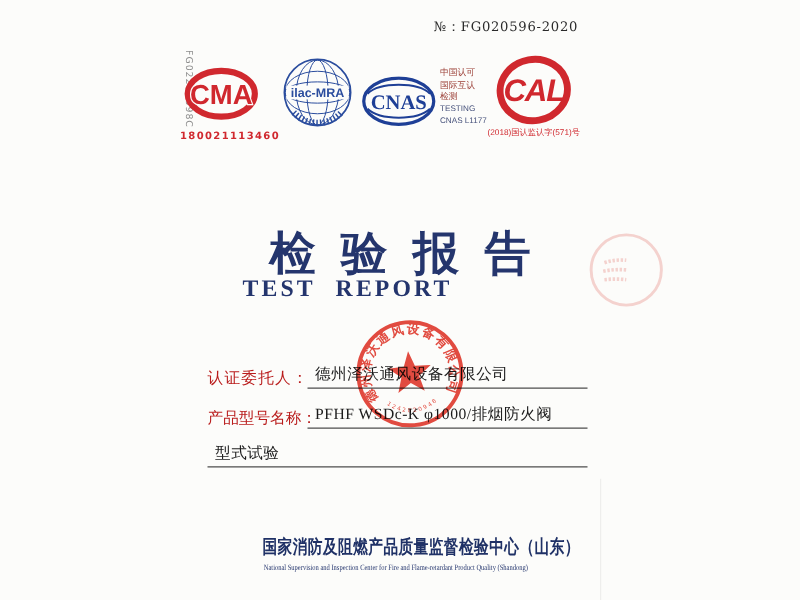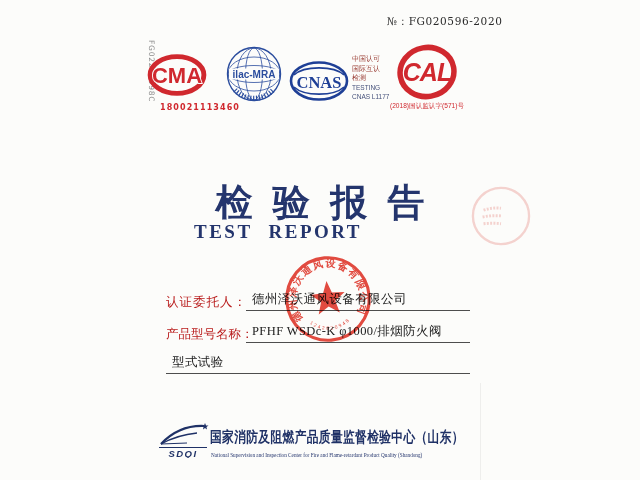--- a/index.html
+++ b/index.html
@@ -3,30 +3,30 @@
 <meta charset="utf-8">
 <style>
   html,body{margin:0;padding:0;background:#fff;}
   .page{
     position:relative;width:640px;height:480px;background:#fcfcfa;overflow:hidden;
     font-family:"Liberation Serif","DejaVu Serif",serif;color:#222;
   }
   
   .report-no{
     position:absolute;left:347px;top:15px;font-size:10.5px;letter-spacing:.6px;
-    color:#2a2a2a;font-family:"DejaVu Serif",serif;margin-left:40px;
+    color:#2a2a2a;font-family:"DejaVu Serif",serif;
   }
   .side-code{
     position:absolute;left:147px;top:40px;writing-mode:vertical-rl;
     font-size:7.5px;color:#8d8d8d;font-family:"DejaVu Sans",sans-serif;letter-spacing:.8px;
   }
   
   .cma{position:absolute;left:144px;top:53px;width:64px;text-align:right;}
   .cma-number{font-size:8px;font-weight:bold;color:#d0282e;letter-spacing:1.1px;
-    margin-top:2px;white-space:nowrap;font-family:"DejaVu Sans",sans-serif;margin-left:16px;}
+    margin-top:2px;white-space:nowrap;font-family:"DejaVu Sans",sans-serif;}
   .ilac{position:absolute;left:226px;top:45px;}
   .cnas{position:absolute;left:289px;top:61px;}
   .cnas-text{position:absolute;left:352px;top:54px;width:44px;line-height:9.5px;
     font-family:"Liberation Sans",sans-serif;}
   .cnas-text .cn{font-size:7px;color:#9c4038;}
   .cnas-text .en{font-size:6.5px;color:#45507a;}
   .cal{position:absolute;left:396px;top:44px;}
   .cal-caption{position:absolute;left:381px;top:102px;width:92px;text-align:center;
     font-size:6.6px;color:#d0282e;white-space:nowrap;font-family:"Liberation Sans",sans-serif;}
   
@@ -160,28 +160,16 @@
         <textPath href="#arcTop" startOffset="50%" text-anchor="middle">德州泽沃通风设备有限公司</textPath>
       </text>
       <text font-size="6" fill="#e23c30" letter-spacing="2.2" font-family="DejaVu Sans, sans-serif">
         <textPath href="#arcBottom" startOffset="50%" text-anchor="middle">1242820948</textPath>
       </text>
     </svg>
   </div>
 
   <div class="crease"></div>
 
-  <div class="footer-logo">
-    <svg width="52" height="36" viewBox="0 0 52 36">
-      <g stroke="#1f3166" fill="none">
-        <path d="M4 22 Q22 3 47 4" stroke-width="2.2"></path>
-        <path d="M4 22 Q20 13 40 11" stroke-width="1.4"></path>
-        <path d="M4 22 L30 21" stroke-width="1.2"></path>
-        <line x1="2" y1="25.5" x2="50" y2="25.5" stroke-width="1"></line>
-      </g>
-      <polygon points="48,1 49,3.4 51.5,3.6 49.5,5 50,7.4 48,6 46,7.4 46.5,5 44.5,3.6 47,3.4" fill="#1f3166"></polygon>
-      <text x="26" y="34.5" text-anchor="middle" font-size="9.5" font-weight="bold" font-style="italic" font-family="Liberation Sans, sans-serif" fill="#1f3166" letter-spacing="1.5">SDQI</text>
-    </svg>
-  </div>
   <div class="org-zh">国家消防及阻燃产品质量监督检验中心（山东）</div>
   <div class="org-en">National Supervision and Inspection Center for Fire and Flame-retardant Product Quality (Shandong)</div>
 
 </div>
 
 </body></html>

